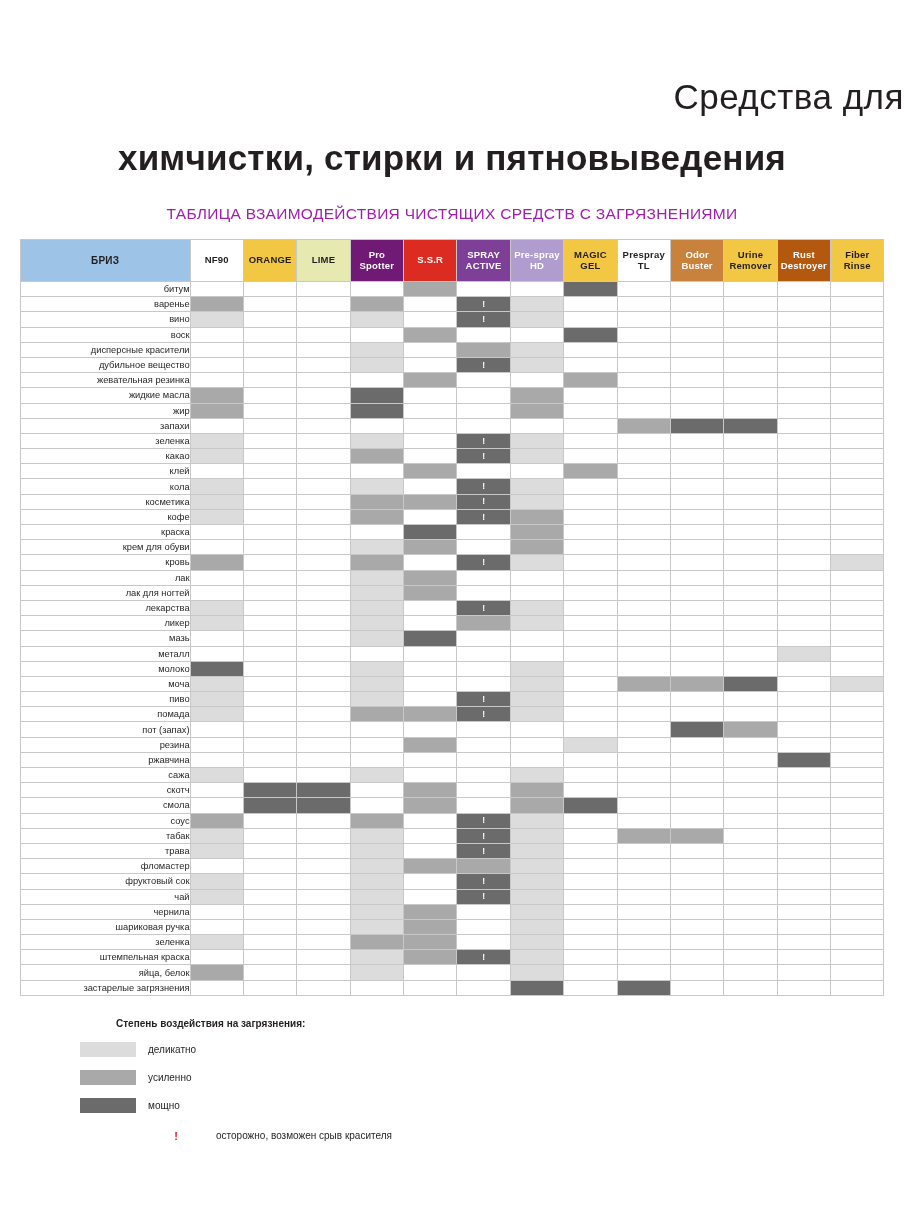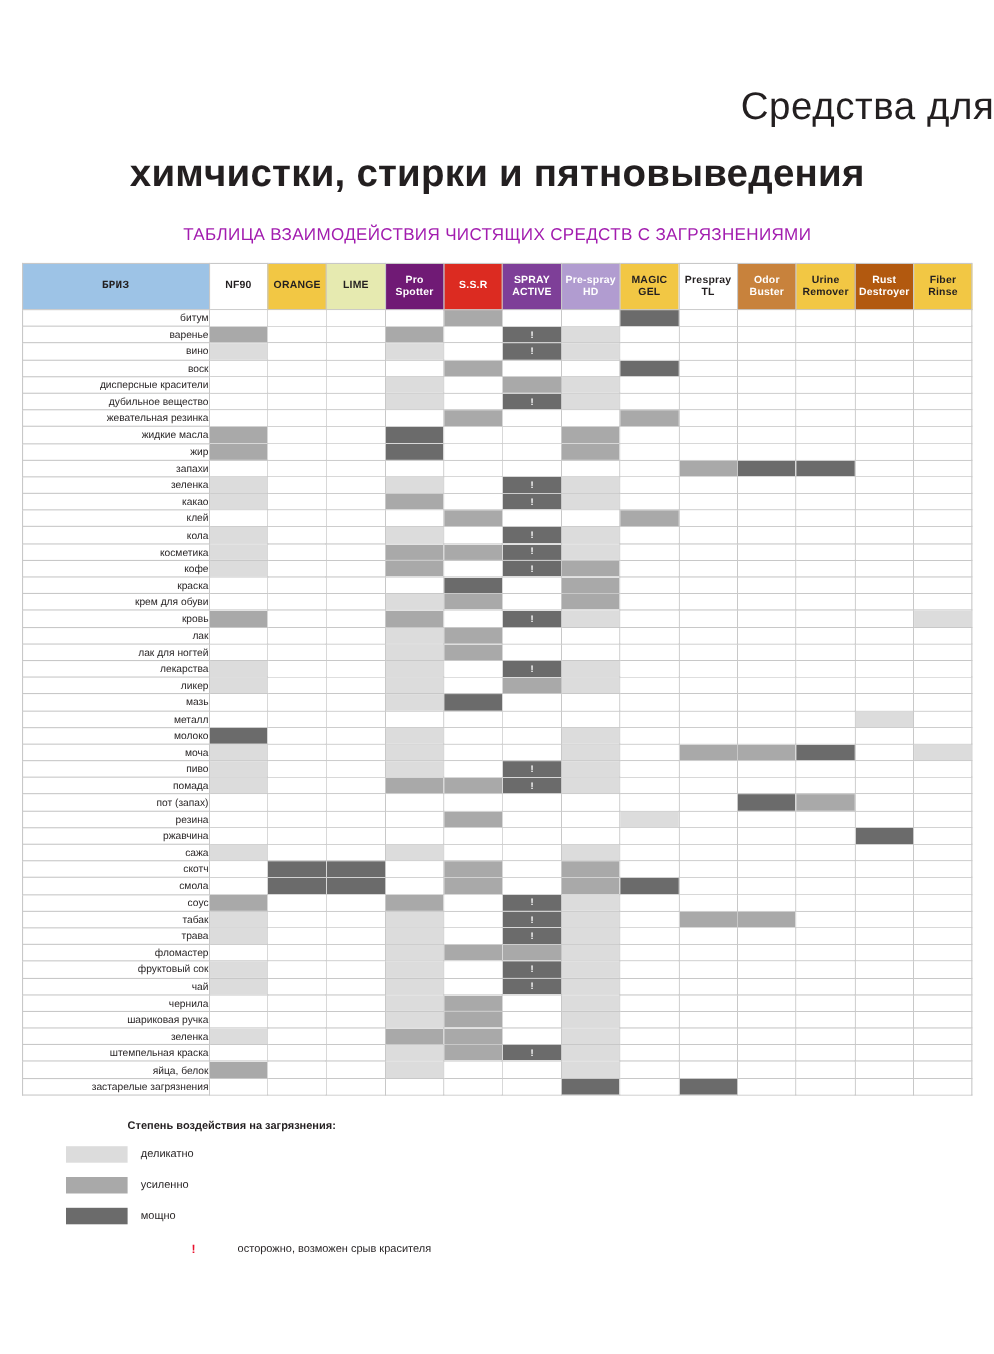--- a/index.html
+++ b/index.html
@@ -91,21 +91,21 @@
   }
   .legend-title {
     margin-left: 116px;
     font-size: 10px;
     font-weight: 700;
     color: #231f20;
   }
   .legend-row {
     display: flex;
     align-items: center;
-    margin-left: 60px;
+    margin-left: 80px;
     margin-top: 13px;
   }
   .legend-swatch {
     width: 56px; height: 15px;
     margin-right: 12px;
   }
   .legend-label {
     font-size: 10px;
     color: #231f20;
   }
@@ -116,21 +116,21 @@
     margin-top: 17px;
   }
   .warn-mark {
     width: 56px;
     text-align: center;
     color: #e8112d;
     font-weight: 700;
     font-size: 11px;
     margin-right: 12px;
   }
-  .corner-head { background: #9dc3e6; color: #231f20; font-family: Liberation Mono, monospace; }
+  .corner-head { background: #9dc3e6; color: #231f20; }
 </style>
 </head>
 <body>
 
 <div id="page">
 
   <h1 class="title-1">Средства для</h1>
   <h1 class="title-2">химчистки, стирки и пятновыведения</h1>
   <div class="subtitle">ТАБЛИЦА ВЗАИМОДЕЙСТВИЯ ЧИСТЯЩИХ СРЕДСТВ С ЗАГРЯЗНЕНИЯМИ</div>
 

